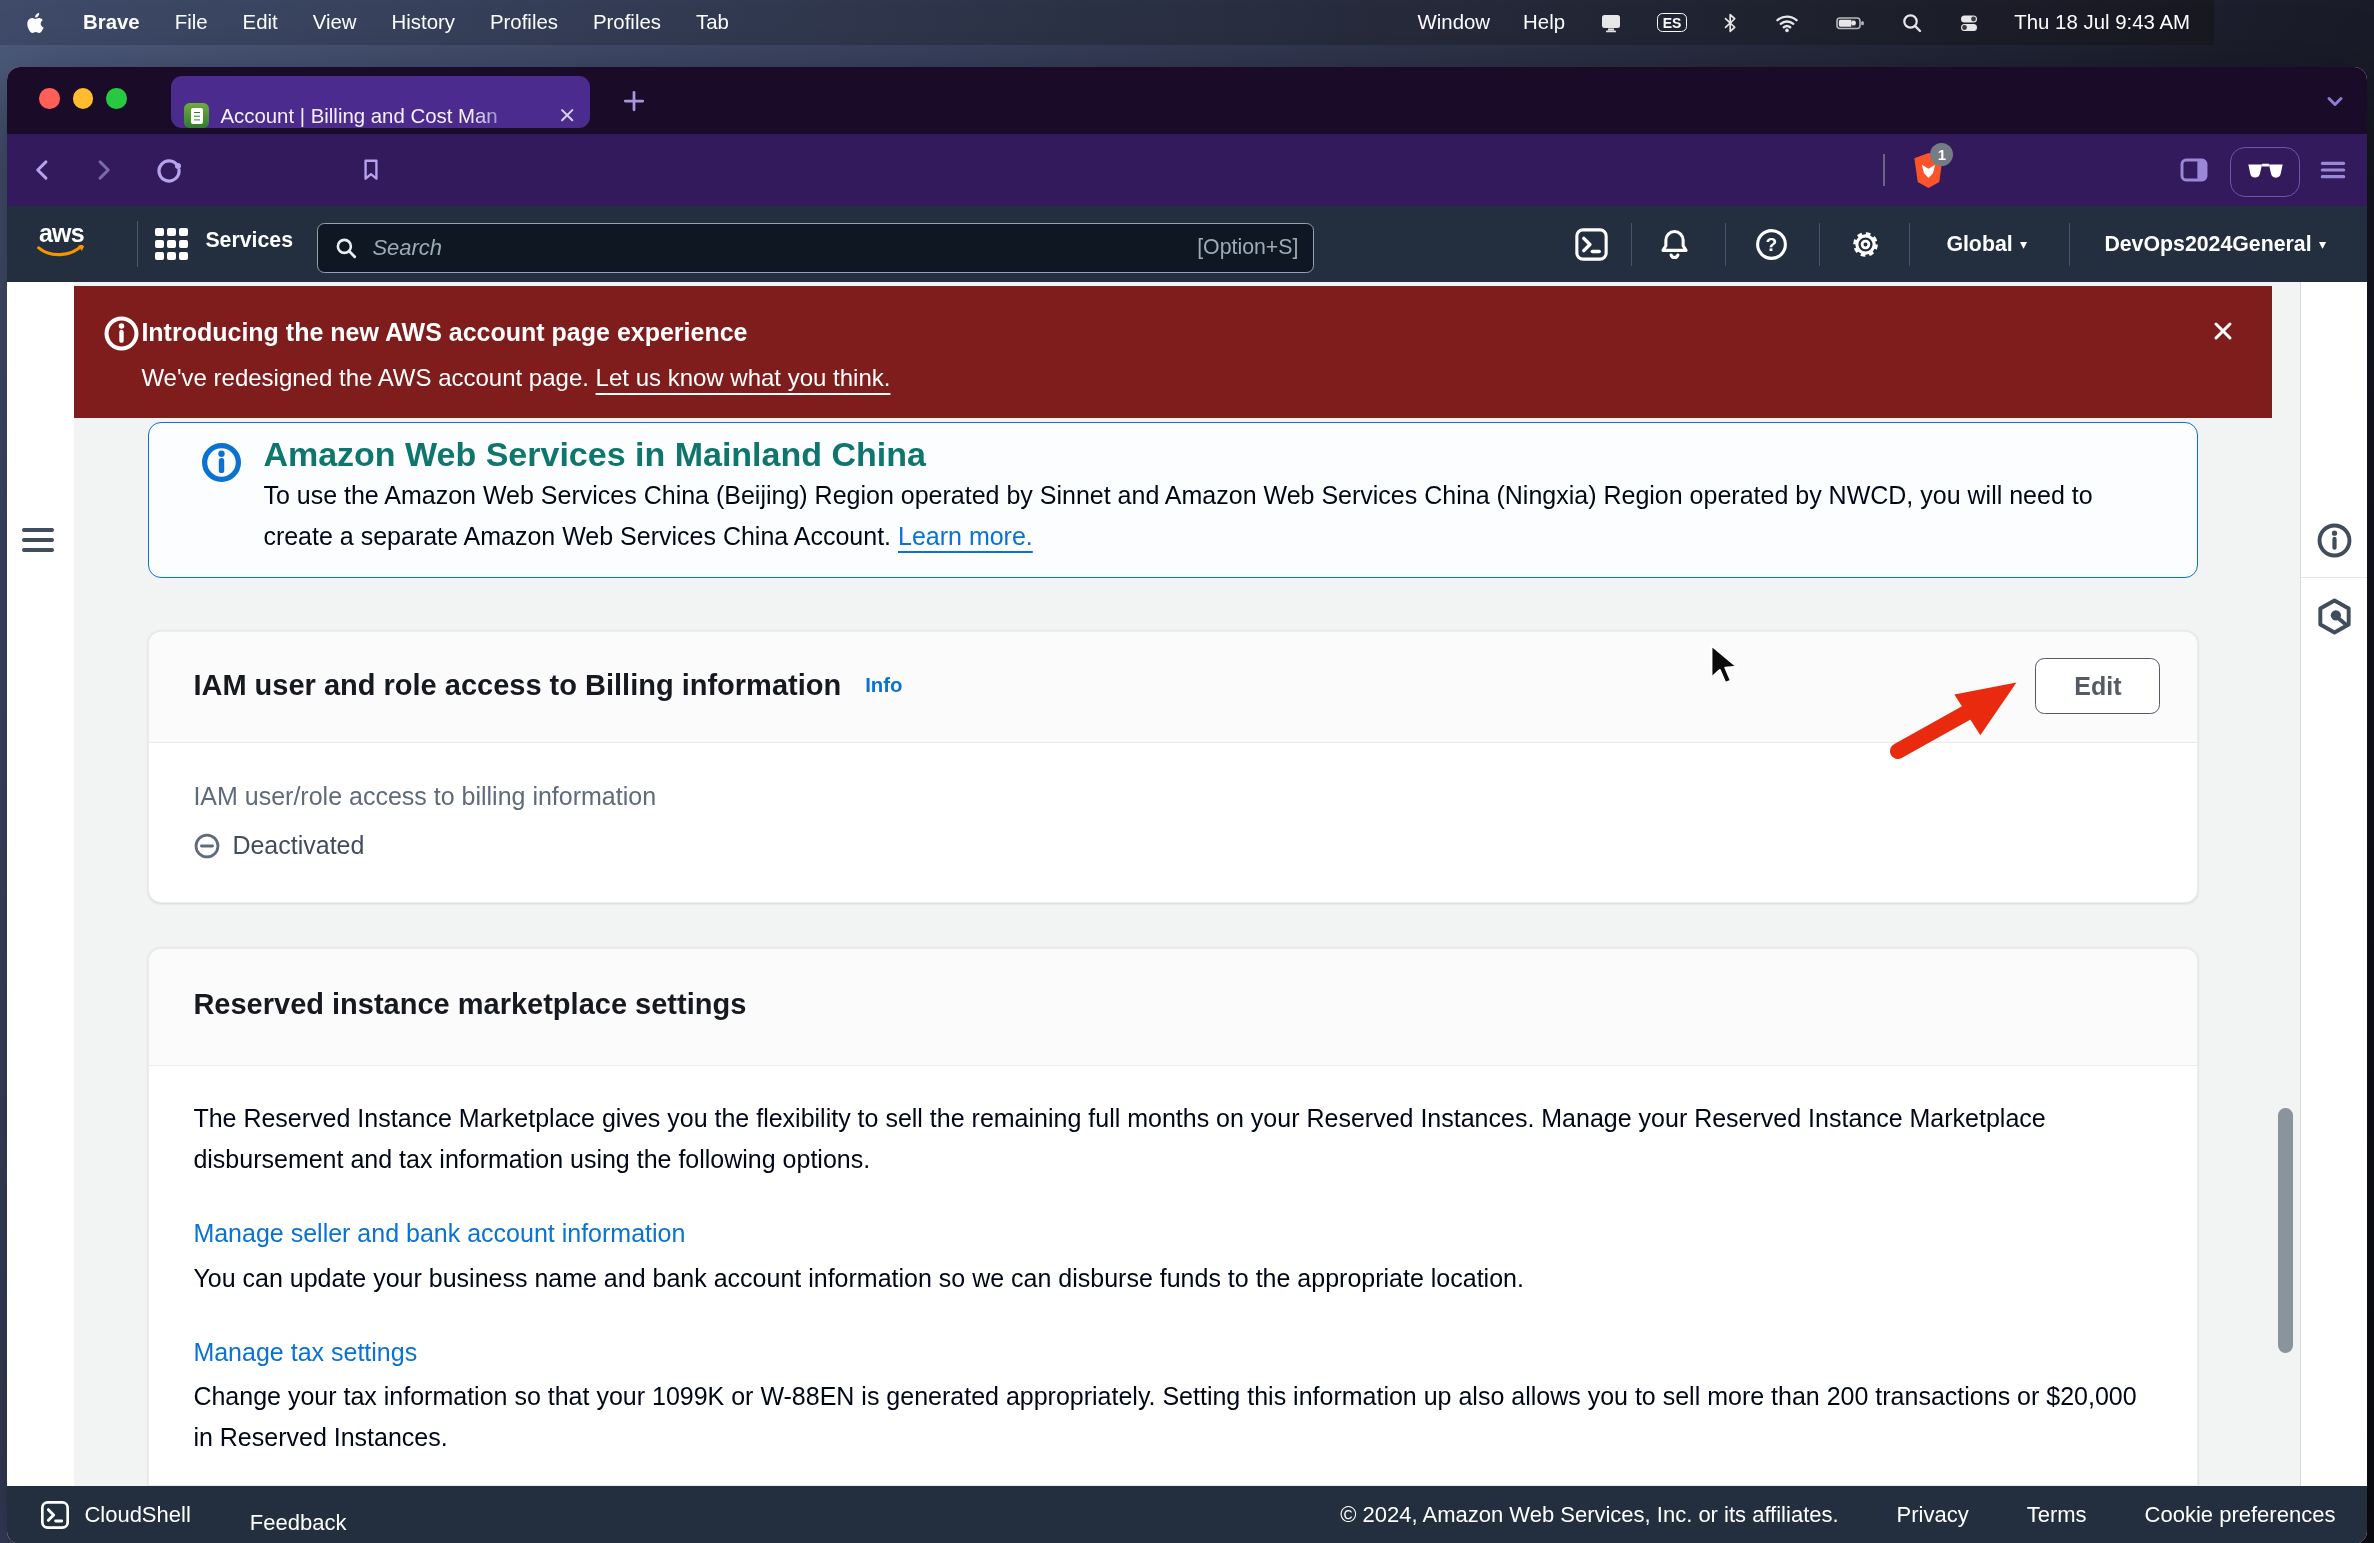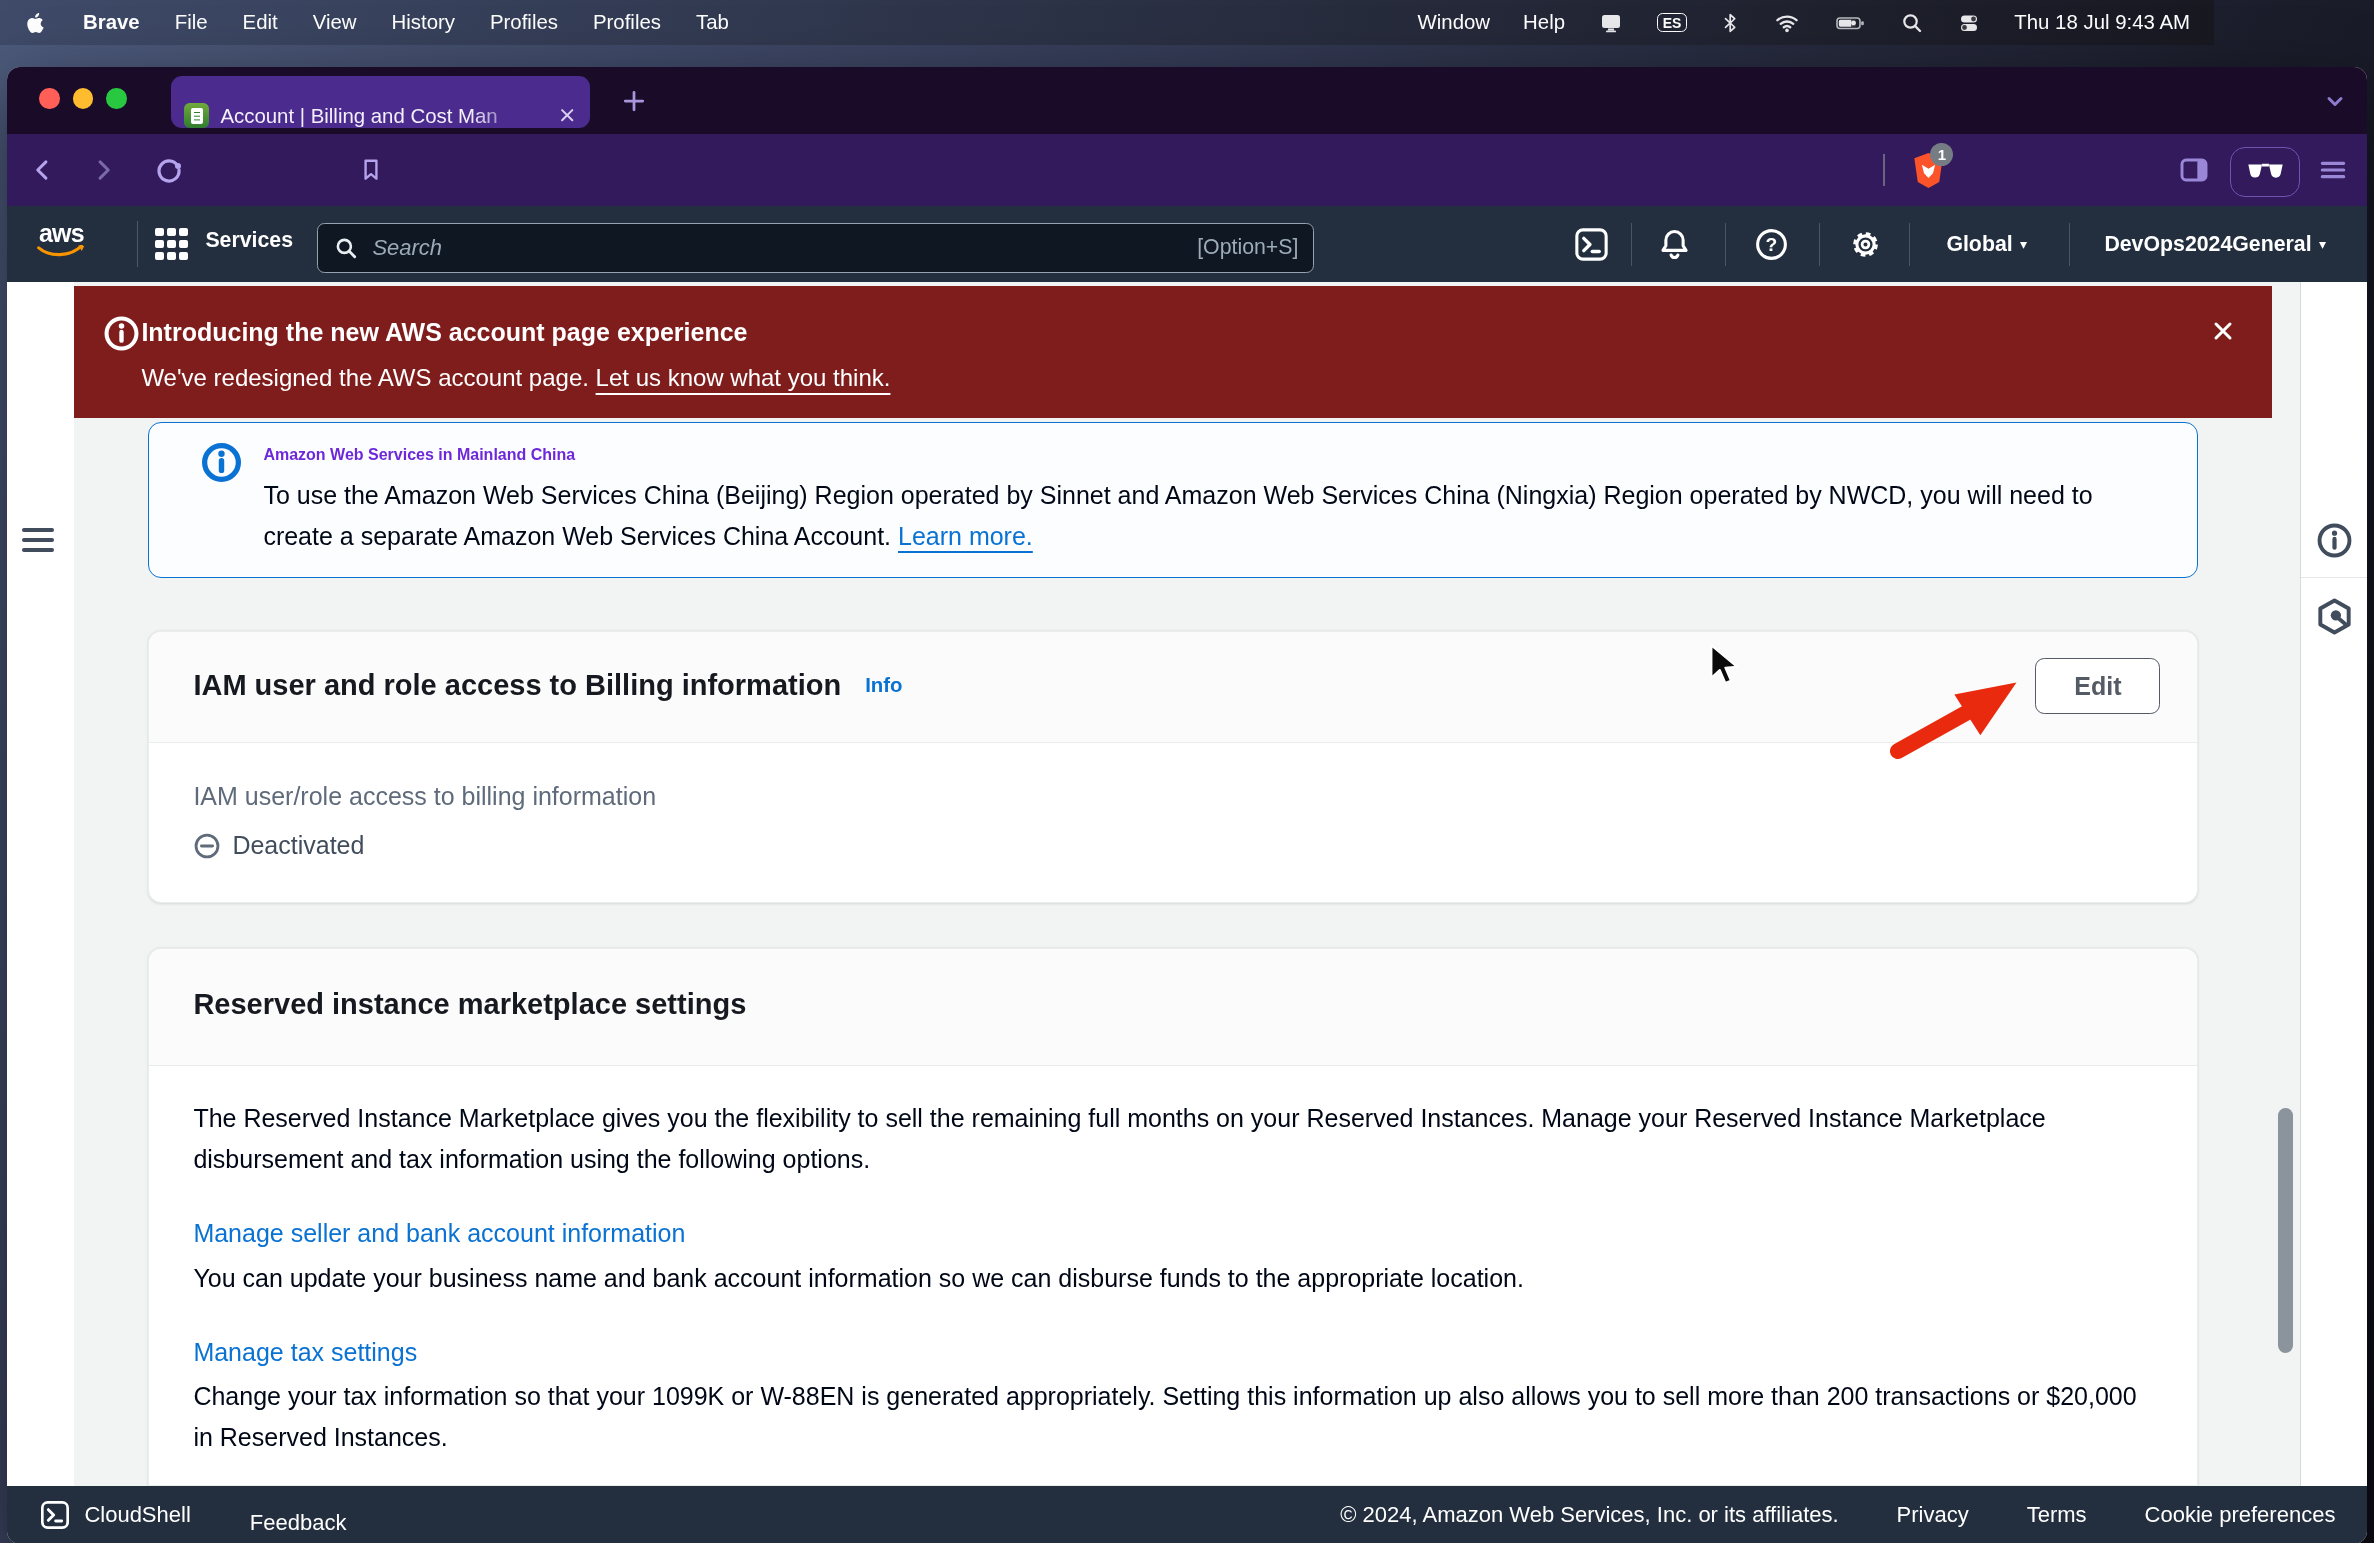--- a/index.html
+++ b/index.html
@@ -100,21 +100,21 @@
   .banner-title { position:absolute; left:67px; top:32px; font-size:25px; font-weight:bold; }
   .banner-sub { position:absolute; left:67px; top:78px; font-size:24px; }
   .banner-link { color:#fff; text-decoration:underline; text-underline-offset:6.5px; cursor:pointer; }
   .banner-x { position:absolute; left:2135px; top:31px; cursor:pointer; }
 
   
   .alert { position:absolute; left:141px; top:355px; width:2050px; height:156px; background:#fcfdff;
            border:1.9px solid #0972d3; border-radius:13px; }
   .alert-icon { position:absolute; left:50px; top:16.7px; }
   .alert-body { position:absolute; left:114px; top:13px; width:1892px; }
-  .alert-title { font-size:16px; font-weight:bold; color:#6d28d9; line-height:37px; }
+  .alert-title { font-size:34px; font-weight:bold; color:#0f766e; line-height:37px; }
   .alert-text { font-size:25px; color:#000716; line-height:41px; margin-top:1.9px; }
   .link { color:#0972d3; cursor:pointer; }
   .link.u { text-decoration:underline; text-underline-offset:5.6px; }
 
   
   .card { position:absolute; left:141px; width:2050px; background:#fff; border-radius:13px;
           border:0.9px solid #eaeded; box-shadow:0 0.9px 2.8px rgba(0,28,36,.12); overflow:hidden; }
   .card-head { background:#fbfbfb; border-bottom:0.9px solid #e9ebed; position:relative; }
   .card-title { font-size:29px; font-weight:bold; color:#16191f; }
   .info-link { font-size:20.4px; font-weight:bold; margin-left:24px; vertical-align:2.8px; }

